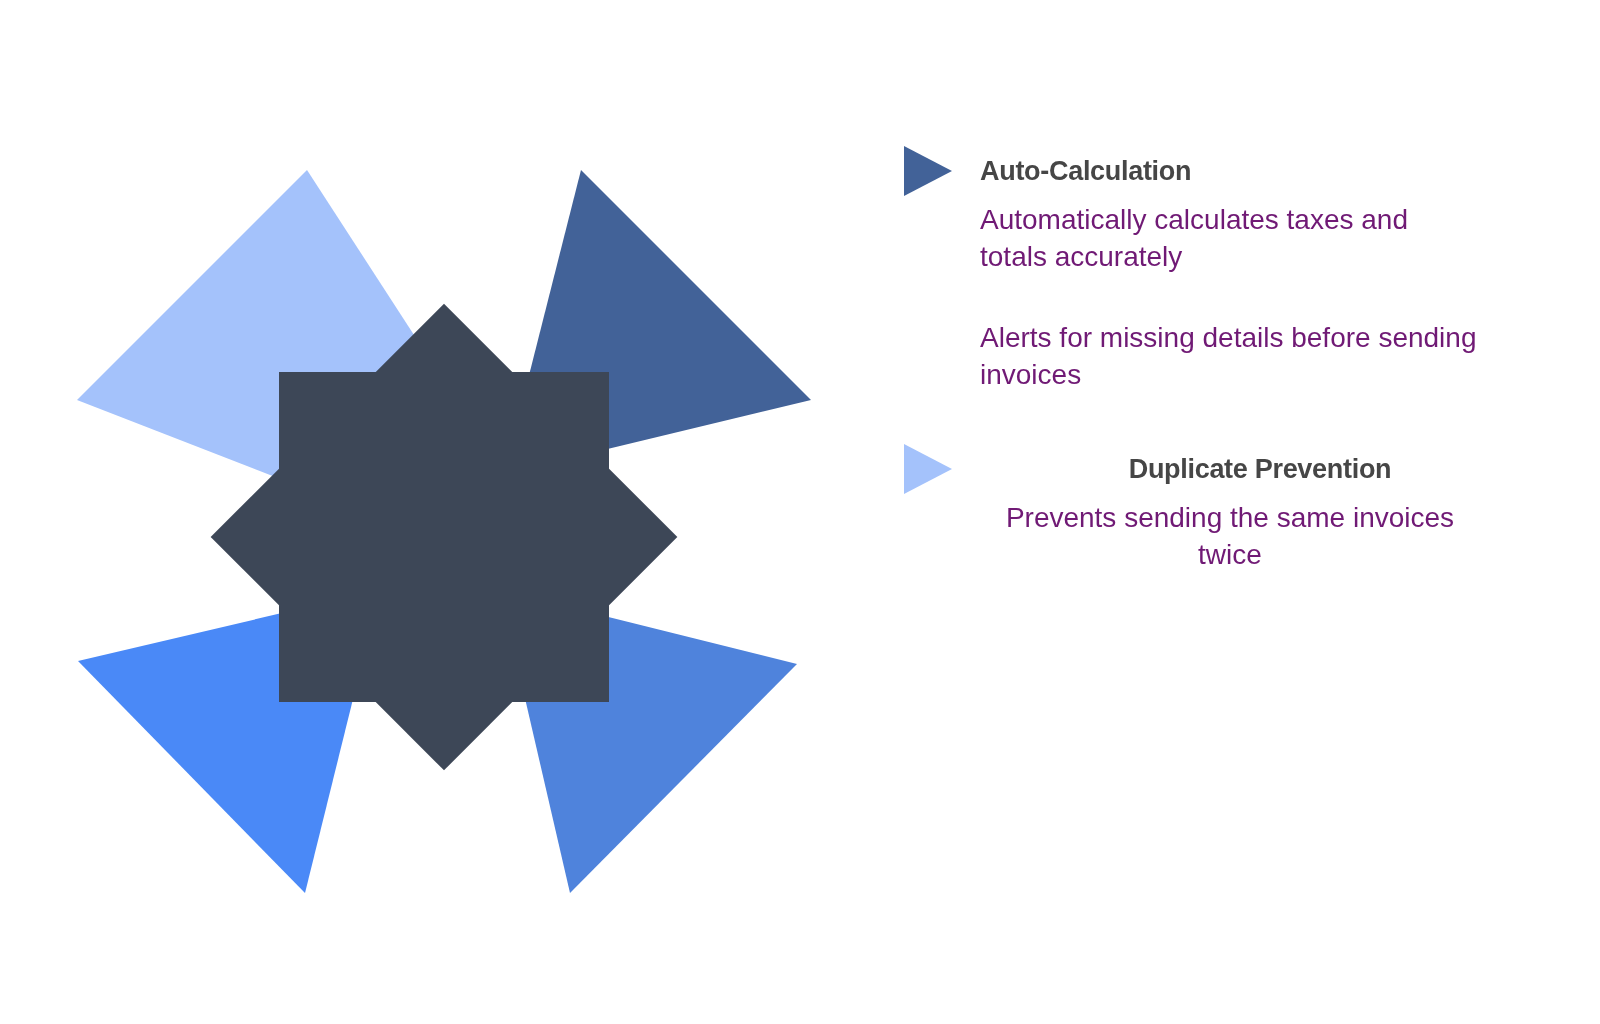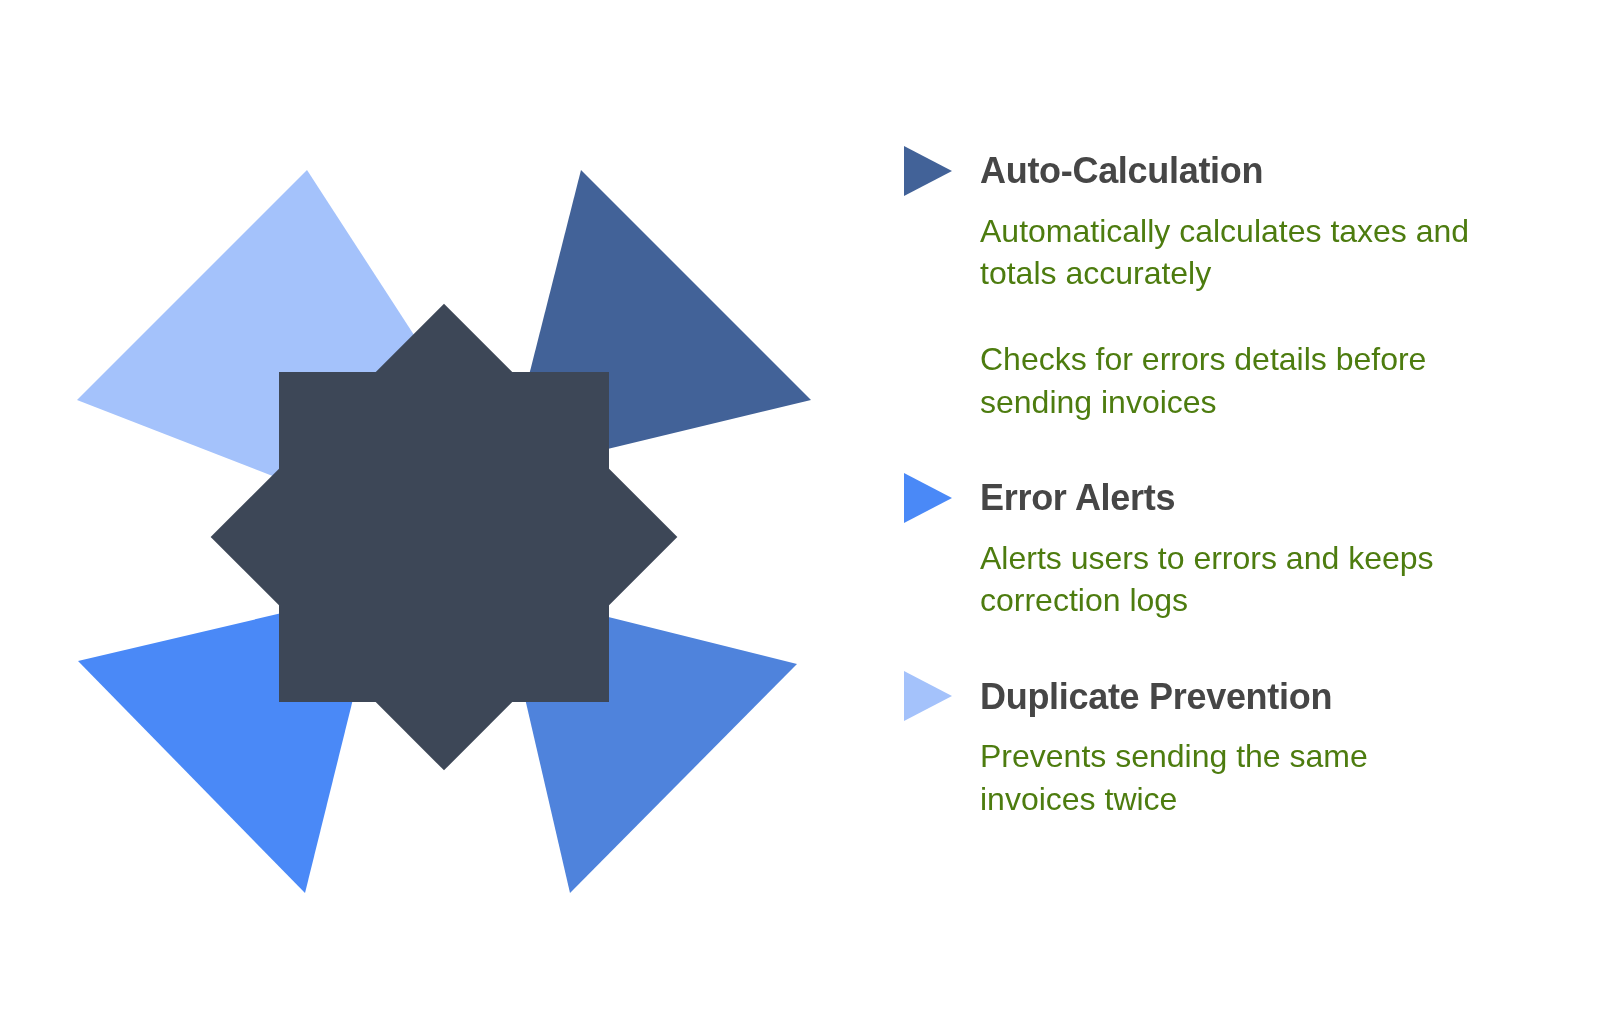--- a/index.html
+++ b/index.html
@@ -43,53 +43,54 @@
     left: 900px;
     top: 140px;
     width: 640px;
   }
   .legend-item {
     position: relative;
     margin-bottom: 44px;
   }
   .legend-item:last-child {
     margin-bottom: 0;
+    text-align: center;
   }
   .legend-head {
     display: flex;
     align-items: center;
     height: 62px;
   }
   .marker {
     flex: 0 0 auto;
     width: 56px;
     height: 62px;
     display: block;
   }
   .marker svg {
     display: block;
     width: 56px;
     height: 62px;
   }
   .legend-title {
     flex: 1 1 auto;
-    font-size: 36px;
+    font-size: 27px;
     font-weight: bold;
     color: #464646;
     letter-spacing: -0.3px;
     line-height: 1.05;
     padding-left: 24px;
     white-space: nowrap;
   }
   .legend-desc {
     margin-left: 80px;
-    margin-top: 8px;
-    font-size: 32px;
+    margin-top: 0;
+    font-size: 28px;
     line-height: 1.32;
-    color: #4d7c0f;
+    color: #701a75;
     max-width: 500px;
   }
 </style>
 </head>
 <body style="background: rgb(255, 255, 255);">
 
 <div id="slide">
 
   <div id="graphic">
     <svg viewBox="0 0 860 1024" xmlns="http://www.w3.org/2000/svg">
@@ -114,34 +115,23 @@
           <svg viewBox="0 0 56 62" xmlns="http://www.w3.org/2000/svg">
             <polygon points="4,6 52,31 4,56" fill="#426298"></polygon>
           </svg>
         </span>
         <span class="legend-title">Auto-Calculation</span>
       </div>
       <div class="legend-desc">Automatically calculates taxes and totals accurately</div>
     </div>
 
     <div class="legend-item">
-      <div class="legend-desc">Checks for errors details before sending invoices</div>
+      <div class="legend-desc">Alerts for missing details before sending invoices</div>
     </div>
 
-    <div class="legend-item">
-      <div class="legend-head">
-        <span class="marker">
-          <svg viewBox="0 0 56 62" xmlns="http://www.w3.org/2000/svg">
-            <polygon points="4,6 52,31 4,56" fill="#4a89f7"></polygon>
-          </svg>
-        </span>
-        <span class="legend-title">Error Alerts</span>
-      </div>
-      <div class="legend-desc">Alerts users to errors and keeps correction logs</div>
-    </div>
 
     <div class="legend-item">
       <div class="legend-head">
         <span class="marker">
           <svg viewBox="0 0 56 62" xmlns="http://www.w3.org/2000/svg">
             <polygon points="4,6 52,31 4,56" fill="#a4c2fb"></polygon>
           </svg>
         </span>
         <span class="legend-title">Duplicate Prevention</span>
       </div>

